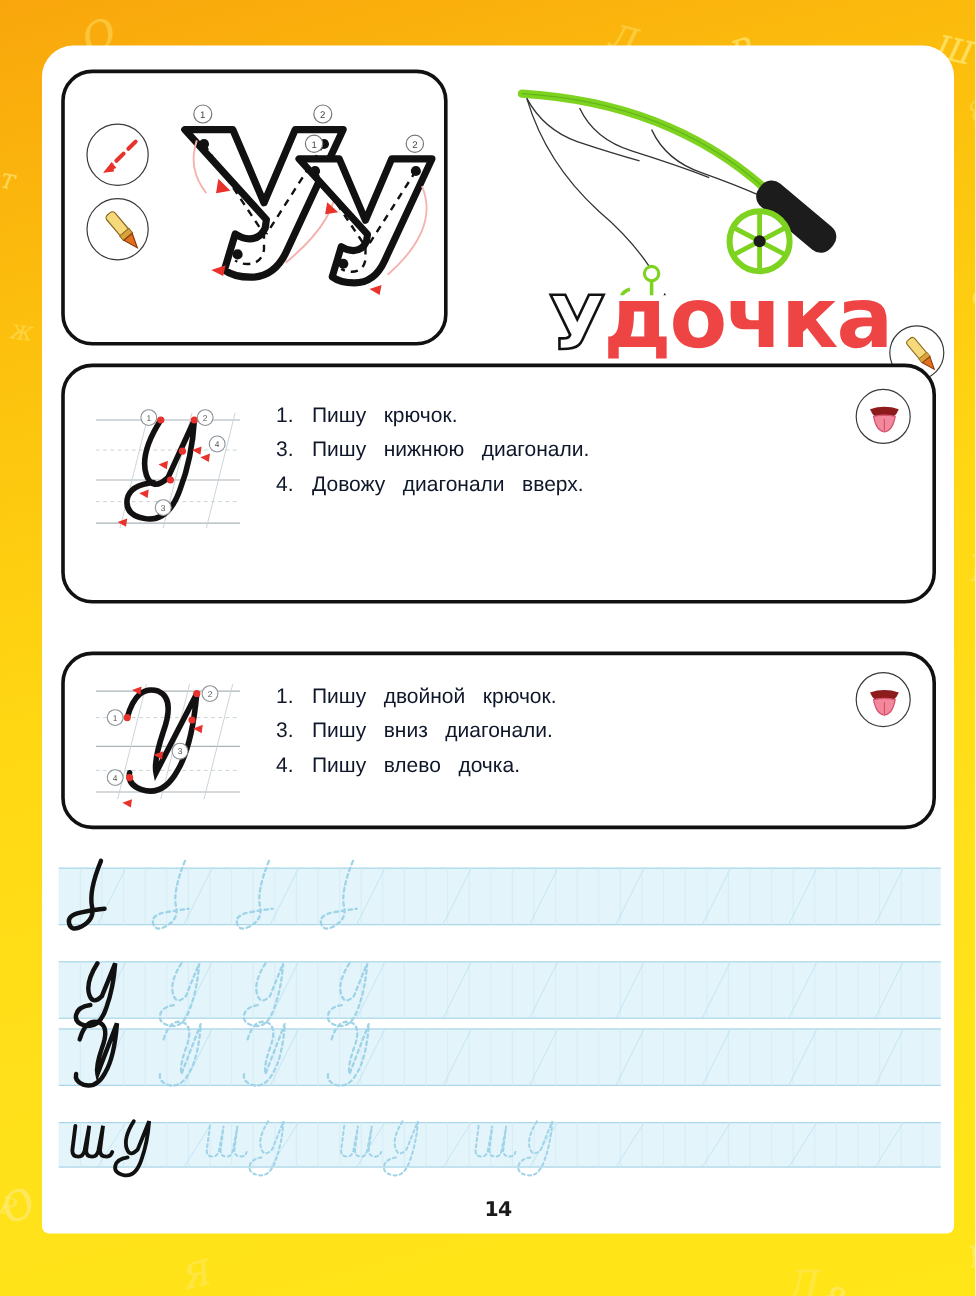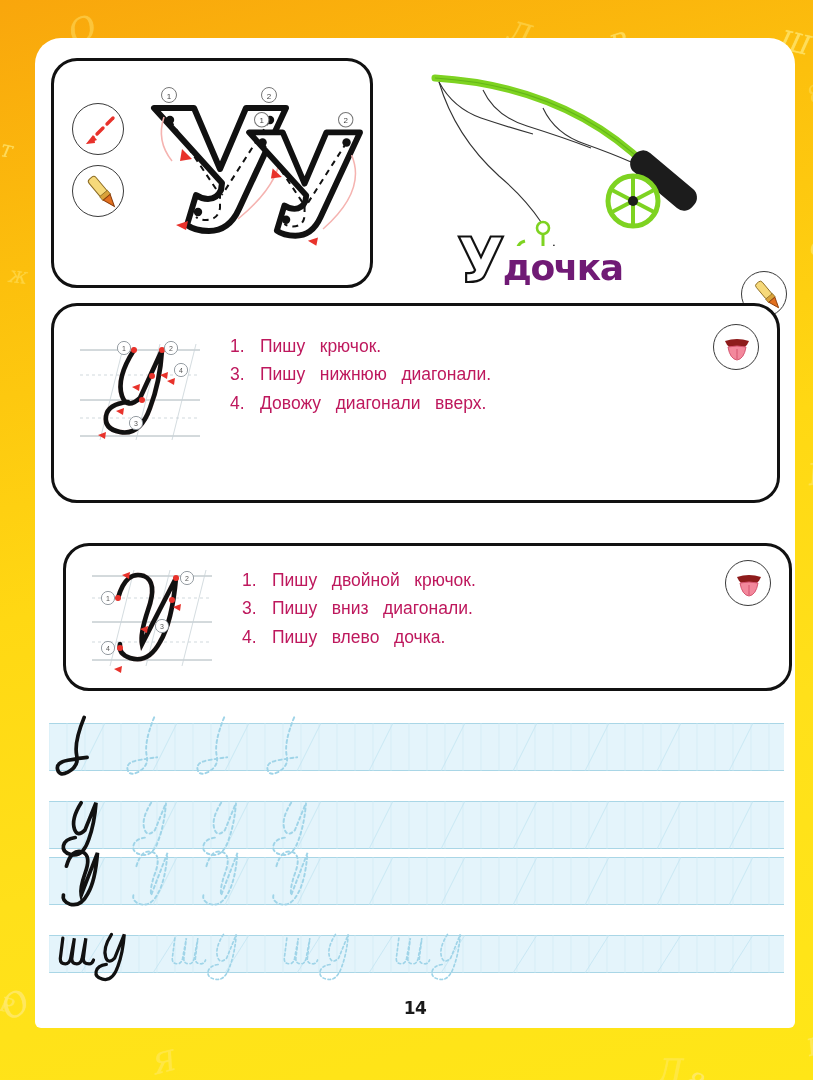--- a/index.html
+++ b/index.html
@@ -92,35 +92,35 @@
     font-weight: bold;
   }
   .word .outline-u {
     font-size: 62px;
     color: #fff;
     -webkit-text-stroke: 2.2px #111;
     letter-spacing: -2px;
     vertical-align: -2px;
   }
   .word .rest {
-    font-size: 36px;
-    color: #701a75;
+    font-size: 70px;
+    color: #ef4444;
     letter-spacing: -1.5px;
   }
 
   
   .instr-panel { left: 16px; width: 729px; }
   #instr-1 { top: 265px; height: 200px; }
-  #instr-2 { top: 505px; height: 148px; margin-left: 12px; }
+  #instr-2 { top: 505px; height: 148px; }
 
   .instr-list {
     position: absolute;
     left: 176px; top: 26px;
     font-size: 17.5px;
-    color: #be185d;
+    color: #0f172a;
     line-height: 1.62;
   }
   #instr-2 .instr-list { top: 20px; }
   .instr-list li { list-style: none; white-space: pre; }
   .instr-list li .n { display: inline-block; width: 30px; }
 
   .mini-guide { position: absolute; left: 22px; top: 22px; }
   #instr-2 .mini-guide { top: 14px; }
 
   .tongue-icon { position: absolute; right: 18px; top: 18px; width: 46px; height: 46px; }

